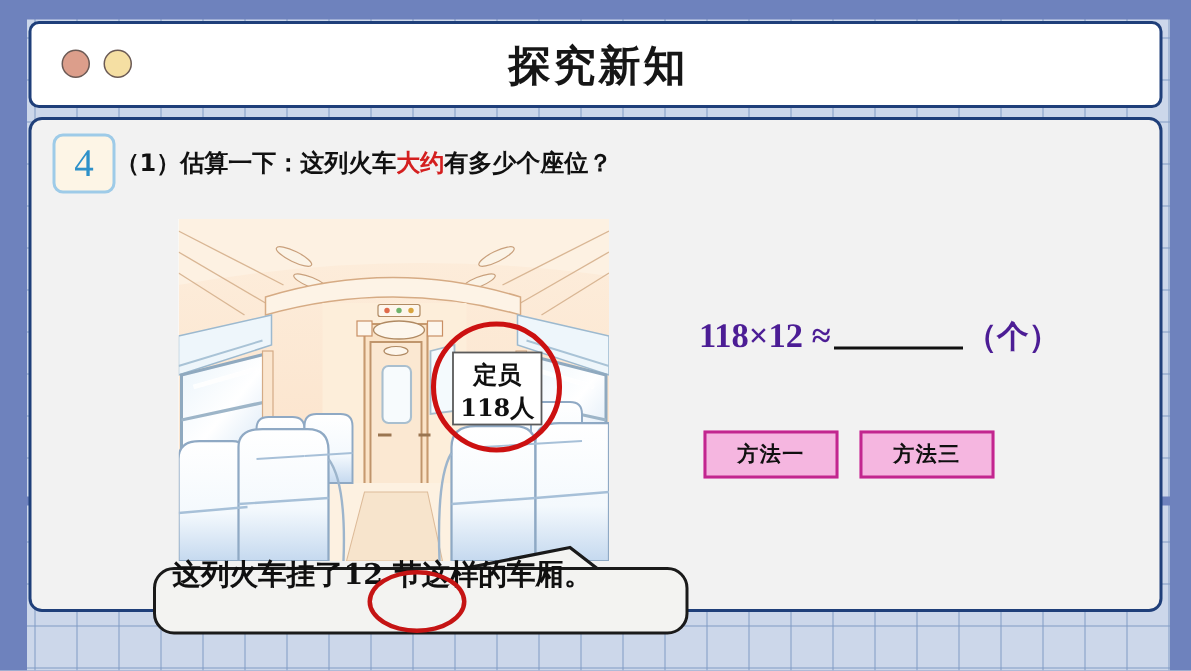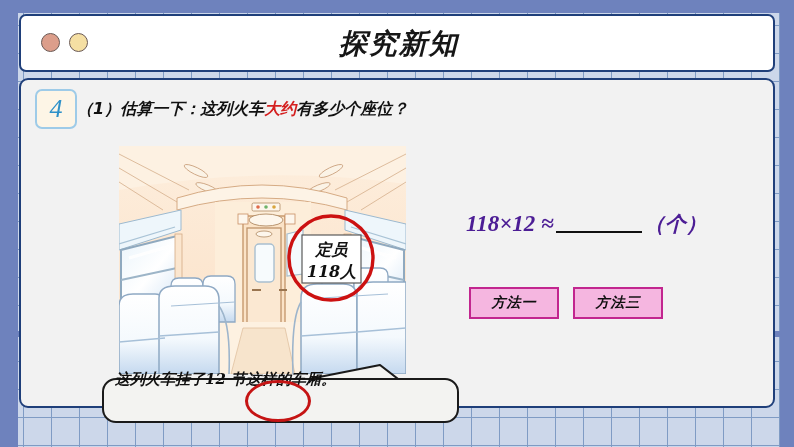--- a/index.html
+++ b/index.html
@@ -15,21 +15,20 @@
   }
 
   
   .slide {
     position: relative;
     width: 794px;
     height: 337px;
     background: #6f83bd;
     background-image:
       linear-gradient(to right, rgba(255,255,255,0.00) 0%, rgba(255,255,255,0.06) 40%, rgba(255,255,255,0.00) 100%);
-    font-style: italic;
   }
 
   
   .grid-bg {
     position: absolute;
     left: 0; top: 0;
     width: 794px; height: 447px;
     background-color: #ccd7ea;
     background-image:
       linear-gradient(to right, #7f9bc4 1px, transparent 1px),
@@ -223,21 +222,21 @@
     height: 45px;
     background: #f3f3f1;
     border: 2px solid #1a1a1a;
     border-radius: 14px;
     box-sizing: border-box;
   }
   .bubble-text {
     position: absolute;
     left: 16px;
     top: 8px;
-    font-size: 15px;
+    font-size: 19px;
     font-weight: bold;
     color: #101010;
     white-space: nowrap;
     font-family: "DejaVu Serif", "Liberation Serif", serif;
   }
   .bubble-tail {
     position: absolute;
     left: 0; top: 0;
     width: 400px; height: 80px;
     pointer-events: none;

